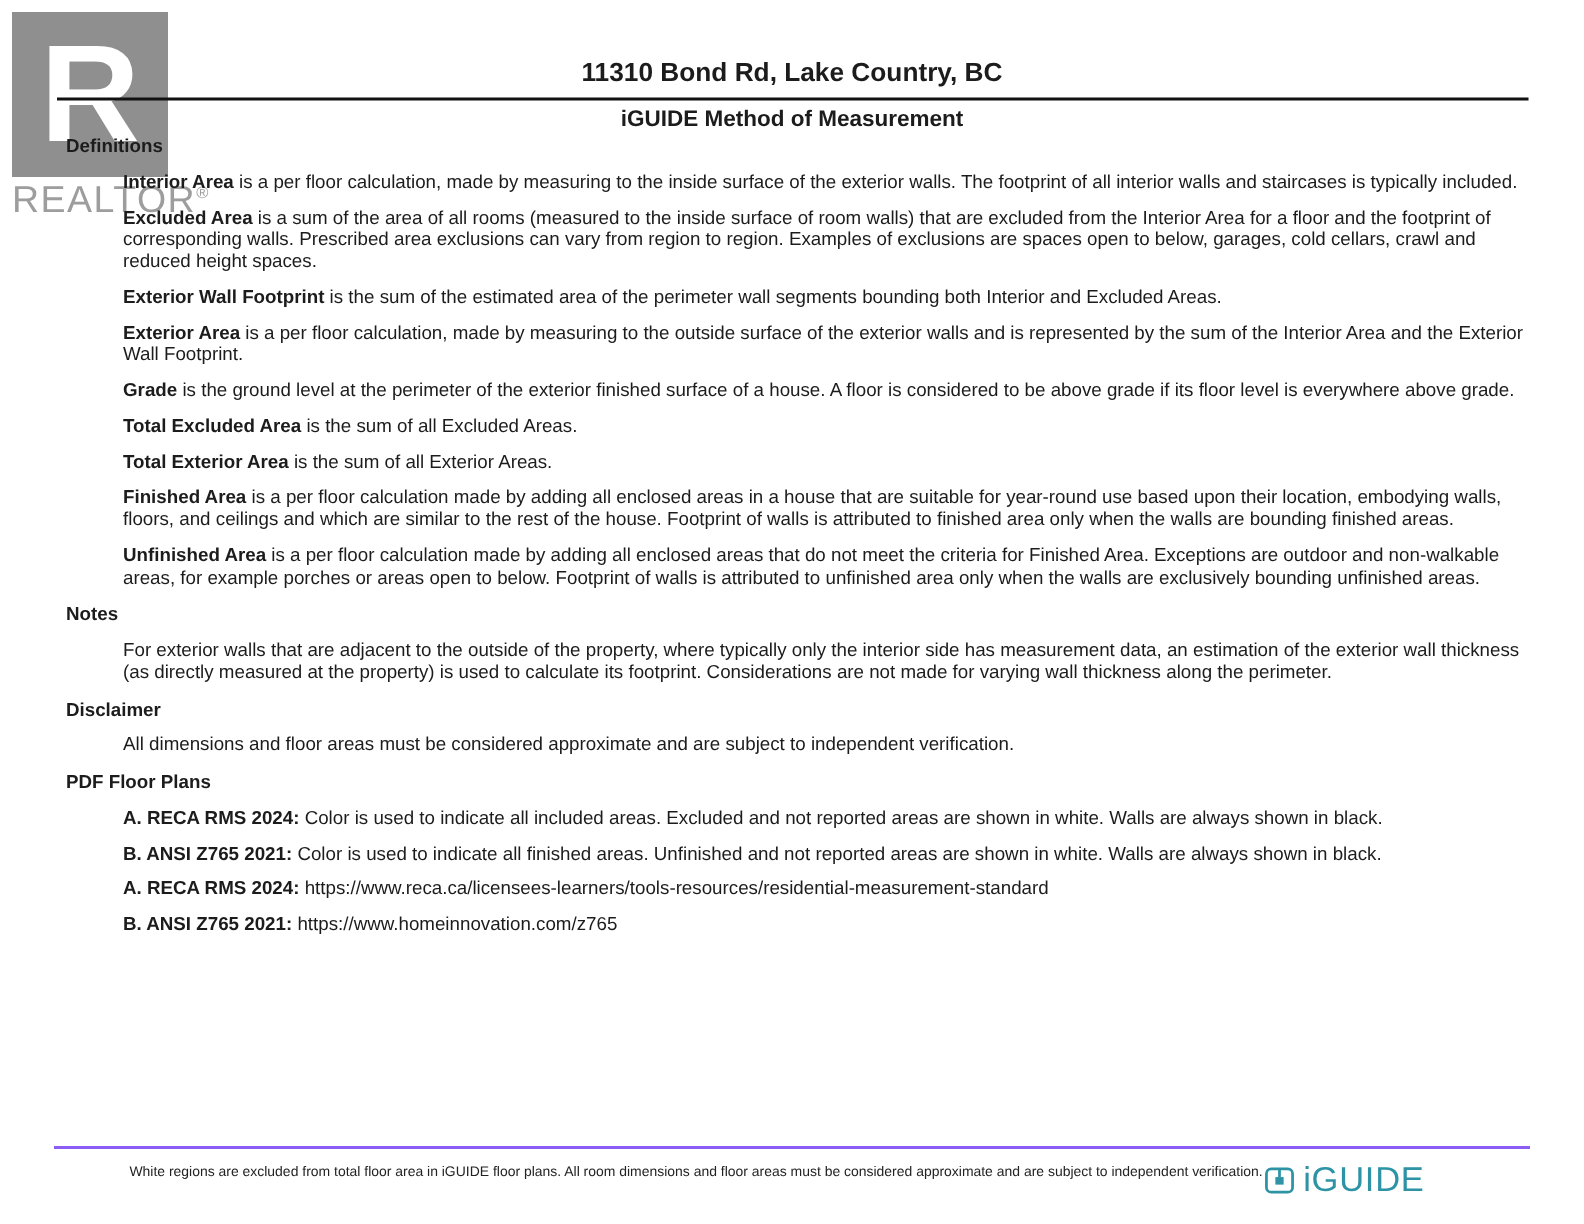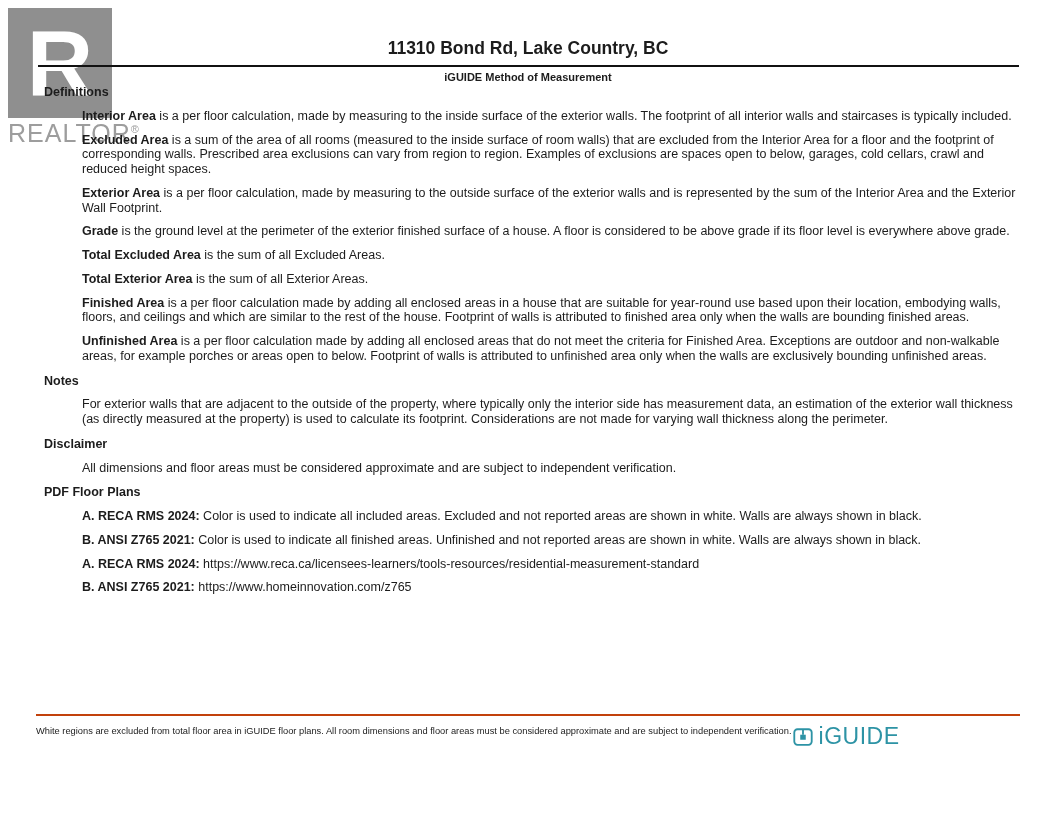--- a/index.html
+++ b/index.html
@@ -20,33 +20,33 @@
   }
   .realtor-text{
     color:#9d9d9d;font-size:25px;letter-spacing:1px;margin-top:1px;
     white-space:nowrap;
   }
   .realtor-reg{font-size:11px;vertical-align:super;color:#9d9d9d;}
 
   .header{position:relative;z-index:1;padding-top:38px;text-align:center;}
   .page-title{font-size:17.5px;font-weight:bold;margin:0;}
   .title-divider{margin:6px 37px 0 38px;border:none;border-top:2px solid #111;}
-  .page-subtitle{font-size:11px;font-weight:bold;margin:4px 0 0 0;}
+  .page-subtitle{font-size:15px;font-weight:bold;margin:4px 0 0 0;}
 
   .content{position:relative;z-index:1;margin:2px 37px 0 44px;font-size:12.5px;line-height:1.18;}
   .section-heading{font-size:12.5px;font-weight:bold;margin:10px 0 9px 0;}
   .section-heading.first{margin-top:2px;}
   .body-para{margin:0 0 9px 38px;}
   .term{font-weight:bold;}
   .item-label{font-weight:bold;}
 
   .footer{
-    position:absolute;z-index:1;left:36px;right:36px;top:714px;
-    border-top:2px solid #c2410c;padding-top:7px;
-    display:flex;justify-content:flex-start;align-items:flex-start;
+    position:absolute;z-index:1;left:36px;right:36px;top:764px;
+    border-top:2px solid #8b5cf6;padding-top:7px;
+    display:flex;justify-content:center;align-items:flex-start;
   }
   .footer-note{font-size:9.3px;color:#222;max-width:800px;padding-top:3px;}
   .iguide-logo{display:flex;align-items:center;gap:5px;margin-right:20px;}
   .iguide-word{font-size:23px;letter-spacing:0.5px;font-weight:400;}
 </style>
 </head>
 <body>
 
 <div class="realtor-logo">
   <div class="realtor-square">
@@ -62,20 +62,21 @@
 </div>
 
 <div class="content">
 
   <div class="section-heading first">Definitions</div>
 
   <p class="body-para"><span class="term">Interior Area</span><span> is a per floor calculation, made by measuring to the inside surface of the exterior walls. The footprint of all interior walls and staircases is typically included.</span></p>
 
   <p class="body-para"><span class="term">Excluded Area</span><span> is a sum of the area of all rooms (measured to the inside surface of room walls) that are excluded from the Interior Area for a floor and the footprint of corresponding walls. Prescribed area exclusions can vary from region to region. Examples of exclusions are spaces open to below, garages, cold cellars, crawl and reduced height spaces.</span></p>
 
+  <p class="body-para"><span class="term">Exterior Wall Footprint</span><span> is the sum of the estimated area of the perimeter wall segments bounding both Interior and Excluded Areas.</span></p>
 
   <p class="body-para"><span class="term">Exterior Area</span><span> is a per floor calculation, made by measuring to the outside surface of the exterior walls and is represented by the sum of the Interior Area and the Exterior Wall Footprint.</span></p>
 
   <p class="body-para"><span class="term">Grade</span><span> is the ground level at the perimeter of the exterior finished surface of a house. A floor is considered to be above grade if its floor level is everywhere above grade.</span></p>
 
 
   <p class="body-para"><span class="term">Total Excluded Area</span><span> is the sum of all Excluded Areas.</span></p>
 
   <p class="body-para"><span class="term">Total Exterior Area</span><span> is the sum of all Exterior Areas.</span></p>
 

